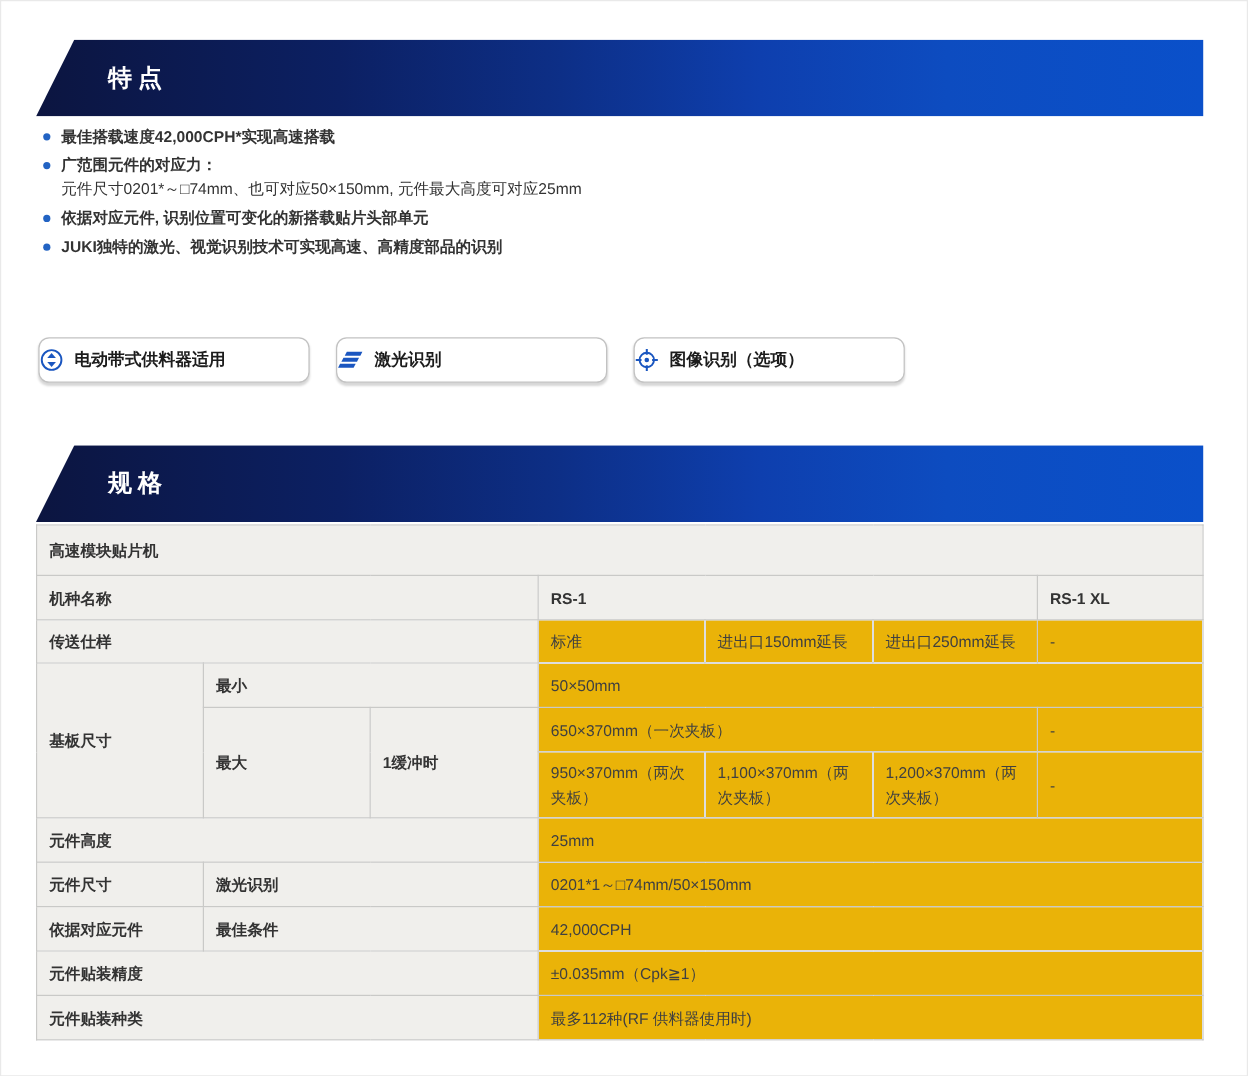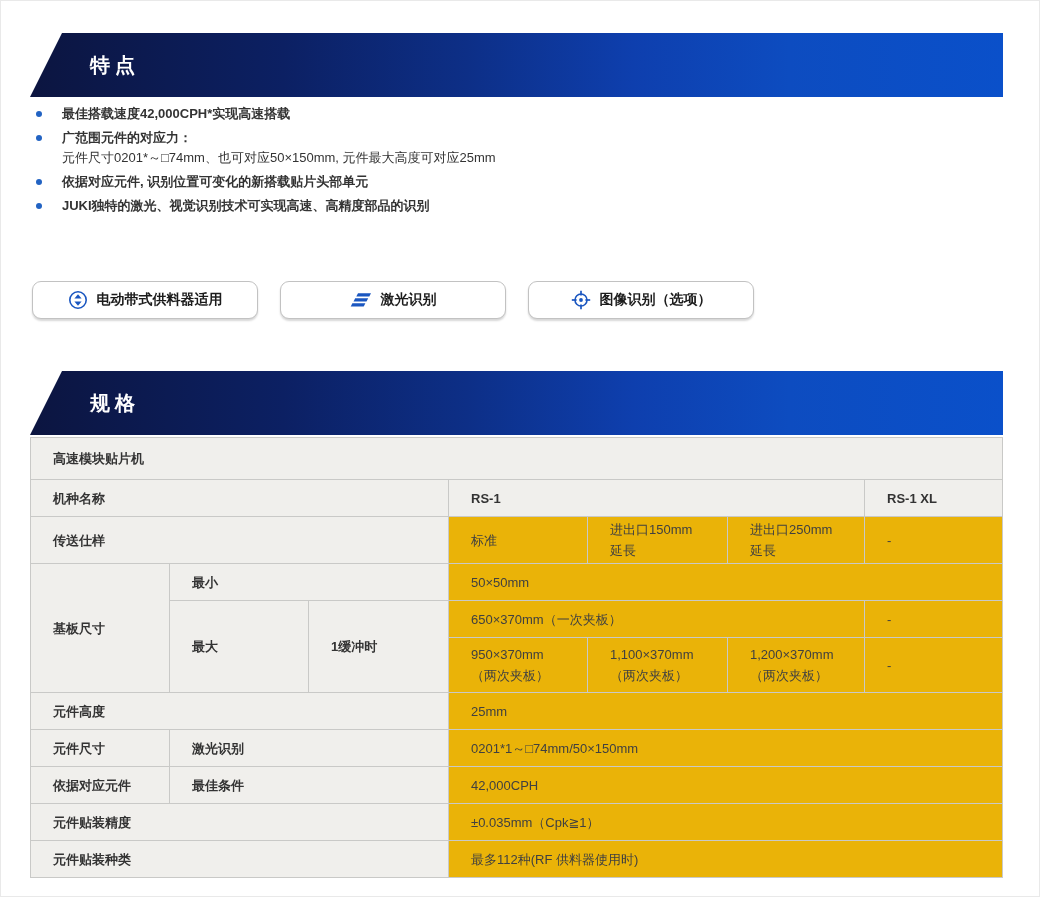--- a/index.html
+++ b/index.html
@@ -22,47 +22,47 @@
     font-size:20px; font-weight:bold; letter-spacing:5px;
   }
   #banner-features { top:33px; }
   #banner-specs    { top:371px;text-align:right; }
 
   
   .bullets {
     position:absolute; left:36px; top:104px; margin:0; padding:0; list-style:none;
     width:620px;
   }
-  .bullet { display:flex; gap:20px; margin-bottom:4px; }
+  .bullet { display:flex; gap:9px; margin-bottom:4px; }
   .dot {
     flex:none; width:6px; height:6px; border-radius:50%;
     background:#2263c3; margin-top:7px;
   }
   .btxt { font-size:13px; line-height:20px; font-weight:bold; color:#333333; }
   .bsub { font-weight:normal; }
 
   
   .feature-buttons { position:absolute; left:32px; top:281px; display:flex; gap:22px; }
   .fbtn {
     box-sizing:border-box; width:226px; height:38px;
     background:#ffffff; border:1px solid #c2c2c2; border-radius:9px;
     box-shadow:0 2px 2px rgba(0,0,0,0.16);
-    display:flex; align-items:center; justify-content:center; gap:9px;
+    display:flex; align-items:center; gap:9px;
     font-size:14px; font-weight:bold; color:#1c1c1c; cursor:pointer;
   }
   .fbtn svg { flex:none; display:block; }
 
   
   .spec-table {
     position:absolute; left:30px; top:437px; width:972px;
     border-collapse:collapse; table-layout:fixed;
     font-size:13px; color:#333333;
   }
   .spec-table td {
-    border:1px solid #c9c9c7; padding:2px 22px;
+    border:1px solid #c9c9c7; padding:2px 10px;
     vertical-align:middle; line-height:21px; overflow:hidden;
     word-break:break-all;
   }
   .lbl { background:#f0efec; font-weight:bold; color:#333333; }
   .val { background:#eab308; font-weight:normal; color:#404040; }
   .h42 { height:42px; } .h37 { height:37px; } .h36 { height:36px; } .h55 { height:55px; }
 </style>
 </head>
 <body>
 

